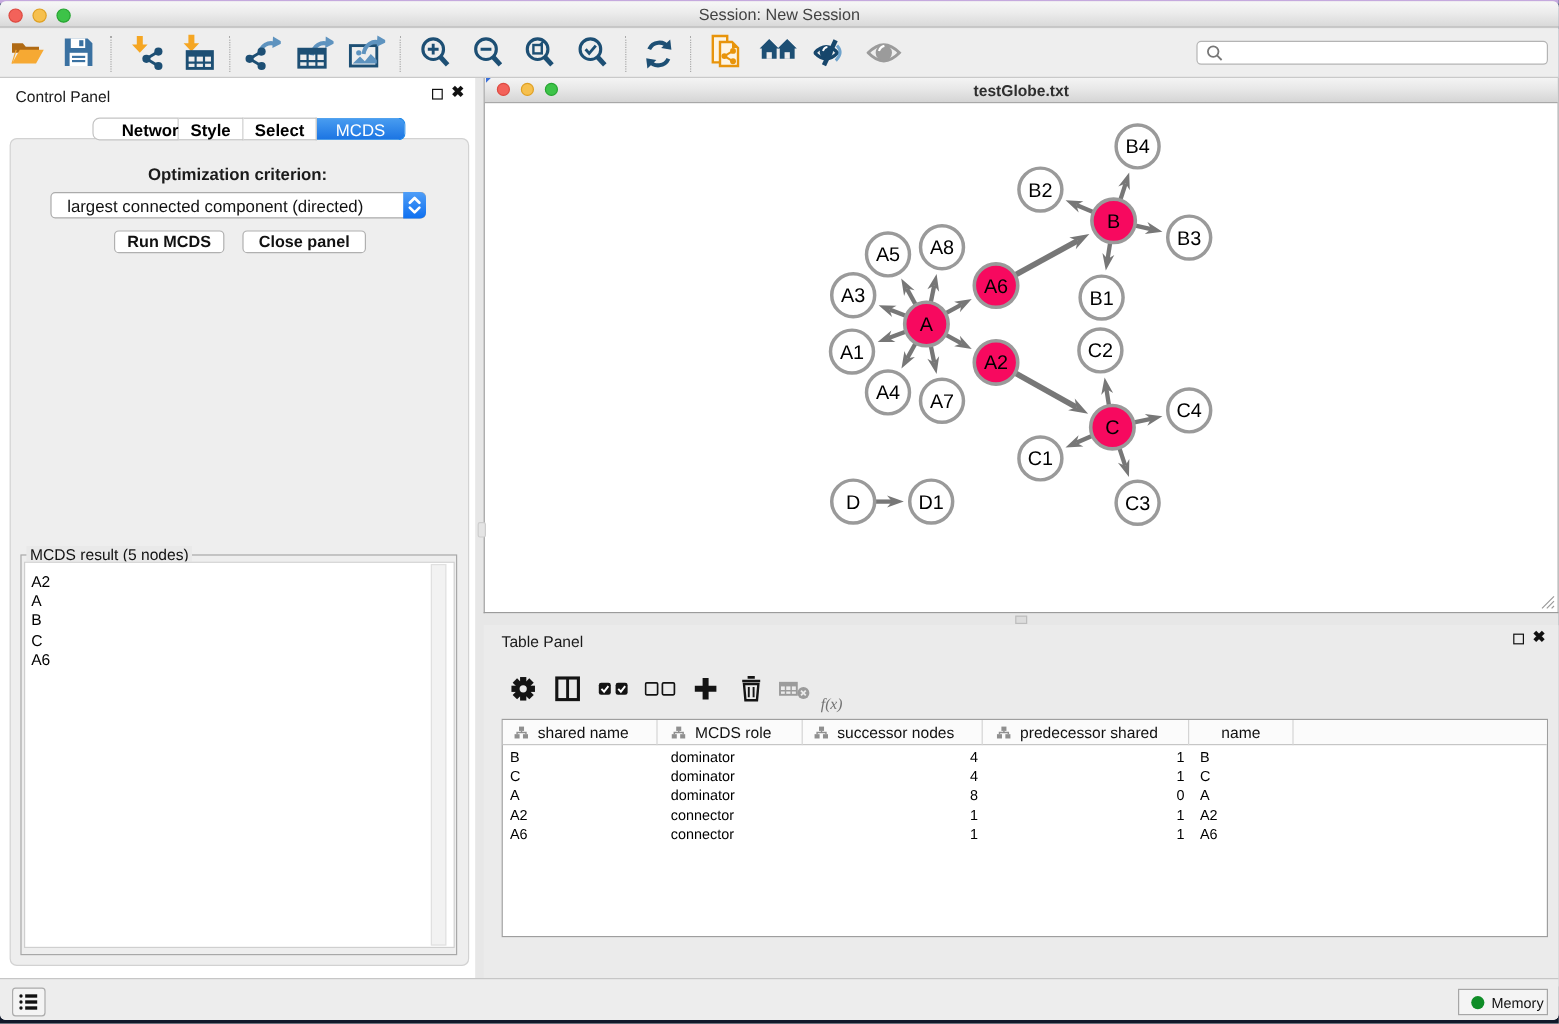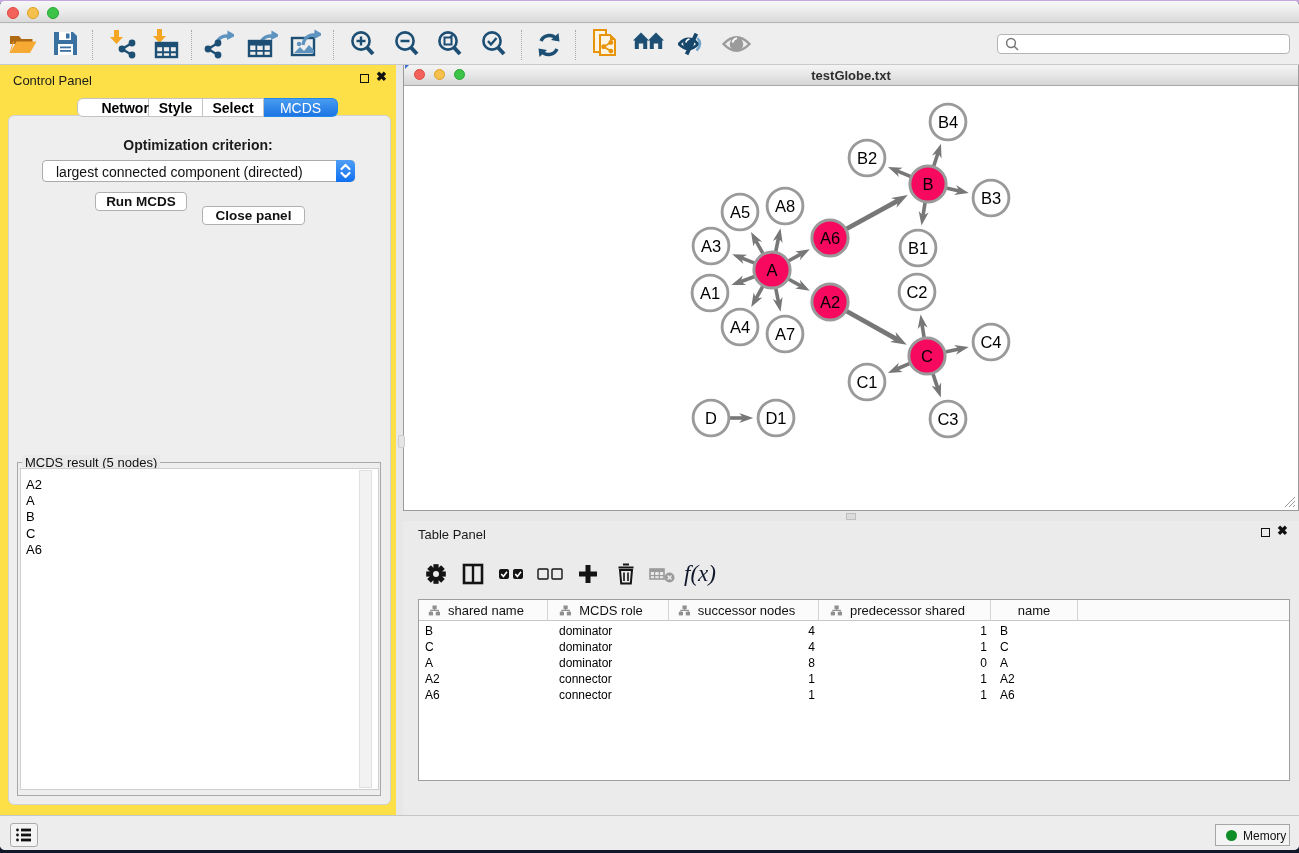--- a/index.html
+++ b/index.html
@@ -21,21 +21,21 @@
 #toolbar { position:absolute; top:23px; left:0; width:1299px; height:41px; background:#eeeeee;
   border-bottom:1px solid #c9c9c9; }
 .tbsep { position:absolute; top:6px; height:30px; width:0;
   border-left:1px dotted #a9a9a9; }
 .tbi { position:absolute; top:5px; }
 #search { position:absolute; left:997px; top:10px; width:293px; height:20px; background:#ffffff;
   border:1px solid #b4b4b4; border-radius:4px; }
 
 #content { position:absolute; top:64px; left:0; width:1299px; height:750px; background:#e7e7e7; }
 
-#cpanel { position:absolute; top:0; left:0; width:396px; height:757px; background:#fde047; }
+#cpanel { position:absolute; top:0; left:0; width:396px; height:757px; background:#ffffff; }
 #cpTitle { position:absolute; top:8px; left:13px; font-size:13px; color:#1b1b1b; }
 .sq { position:absolute; top:9px; width:9px; height:9px; border:1.6px solid #111; }
 .xx { position:absolute; top:4px; font-size:13px; font-weight:bold; color:#111; }
 .tabs { position:absolute; display:flex; font-size:14px; }
 .tab { background:#ffffff; color:#000; border:1px solid #c3c3c3; border-left:none; font-weight:bold;
   display:flex; align-items:center; justify-content:center; }
 .tab.first { border-left:1px solid #c3c3c3; border-radius:6px 0 0 6px; }
 .tab.sel { background:linear-gradient(180deg,#489cf0 0%,#1c75e3 100%); color:#fff; border-color:#2289e9; border-radius:0 6px 6px 0; font-weight:normal; }
 #cpTabs { top:33px; left:77px; height:19px; }
 #cpInner { position:absolute; top:50px; left:8px; width:383px; height:690px;
@@ -99,20 +99,21 @@
 #memBtn .dot { position:absolute; left:10px; top:5px; width:11px; height:11px; border-radius:50%;
   background:#0f8d27; }
 #memBtn span { position:absolute; left:27px; top:4px; }
 </style></head><body>
 <div id="deskTop"></div>
 <div id="win">
   <div id="titlebar">
     <div class="tl t1"></div>
       <div class="tl t2"></div>
       <div class="tl t3"></div>
+    <div id="wtitle">Session: New Session</div>
   </div>
   <div id="toolbar">
     <div class="tbsep" style="left:92px;"></div>
       <div class="tbsep" style="left:191px;"></div>
       <div class="tbsep" style="left:333px;"></div>
       <div class="tbsep" style="left:521px;"></div>
       <div class="tbsep" style="left:575px;"></div>
       <svg class="tbi" style="left:7px; top:5px;" width="30" height="30" viewBox="0 0 30 30">
         <path d="M3 7 h9 l2.5 3 h11 v5 h-22.5 z" fill="#b06a14"></path>
         <path d="M3 24 h20 l6.5 -11.5 h-20 z" fill="#f6a933"></path>
@@ -245,21 +246,21 @@
       <div id="combo">
           <div class="txt">largest connected component (directed)</div>
         <div class="btn">
             <svg width="19" height="22" viewBox="0 0 19 22" style="position:absolute;left:0;top:0;">
               <path d="M5.5 9 l4 -4 l4 4" fill="none" stroke="#ffffff" stroke-width="2.2" stroke-linecap="round" stroke-linejoin="round"></path>
               <path d="M5.5 13 l4 4 l4 -4" fill="none" stroke="#ffffff" stroke-width="2.2" stroke-linecap="round" stroke-linejoin="round"></path>
             </svg>
           </div>
         </div>
       <div class="pbtn" style="left:95px; width:92px;">Run MCDS</div>
-      <div class="pbtn" style="left:202px; width:103px;margin-top:14px;">Close panel</div>
+      <div class="pbtn" style="left:202px; width:103px;">Close panel</div>
       <div id="fieldset">
         <div id="fsLegend">MCDS result (5 nodes)</div>
         <div id="fsList">A2<br>A<br>B<br>C<br>A6<div id="fsScroll"></div></div>
       </div>
     </div>
     <div id="netwin">
       <div id="netTitle">
         <div class="tl t1"></div>
           <div class="tl t2"></div>
           <div class="tl t3"></div>
@@ -396,21 +397,21 @@
           </svg>
           <svg style="position:absolute;left:231px;top:4px;" width="28" height="22" viewBox="0 0 28 22">
             <rect x="1" y="6" width="14" height="10" fill="none" stroke="#9b9b9b" stroke-width="1.6"></rect>
             <rect x="1" y="6" width="14" height="3" fill="#9b9b9b"></rect>
             <line x1="5.6" y1="6" x2="5.6" y2="16" stroke="#9b9b9b" stroke-width="1.2"></line>
             <line x1="10.3" y1="6" x2="10.3" y2="16" stroke="#9b9b9b" stroke-width="1.2"></line>
             <line x1="1" y1="12.6" x2="15" y2="12.6" stroke="#9b9b9b" stroke-width="1.2"></line>
             <circle cx="20.5" cy="14.5" r="5" fill="#9b9b9b"></circle>
             <path d="M18.5 12.5 l4 4 M22.5 12.5 l-4 4" stroke="#ebebeb" stroke-width="1.5"></path>
           </svg>
-          <div style="position:absolute;left:266px;top:2px;font-family:'Liberation Serif',serif;font-style:italic;font-size:23px;color:#0f172a;">f(x)</div>
+          <div style="position:absolute;left:266px;top:20px;font-family:'Liberation Serif',serif;font-style:italic;font-size:13px;color:#737373;">f(x)</div>
         </div>
       <div id="ttable">
         <div id="thead">
             <div class="thcell" style="left:0px; width:129px;">
               <svg width="13" height="11" viewBox="0 0 13 11">
                 <rect x="4.5" y="0.5" width="4.2" height="3.6" fill="#8f8f8f"></rect>
                 <rect x="0.8" y="6.8" width="4.2" height="3.6" fill="#8f8f8f"></rect>
                 <rect x="7.8" y="6.8" width="4.2" height="3.6" fill="#8f8f8f"></rect>
                 <path d="M6.6 4.1 v1.3 M2.9 6.8 v-1.4 h7.4 v1.4" fill="none" stroke="#8f8f8f" stroke-width="1.2"></path>
               </svg>

